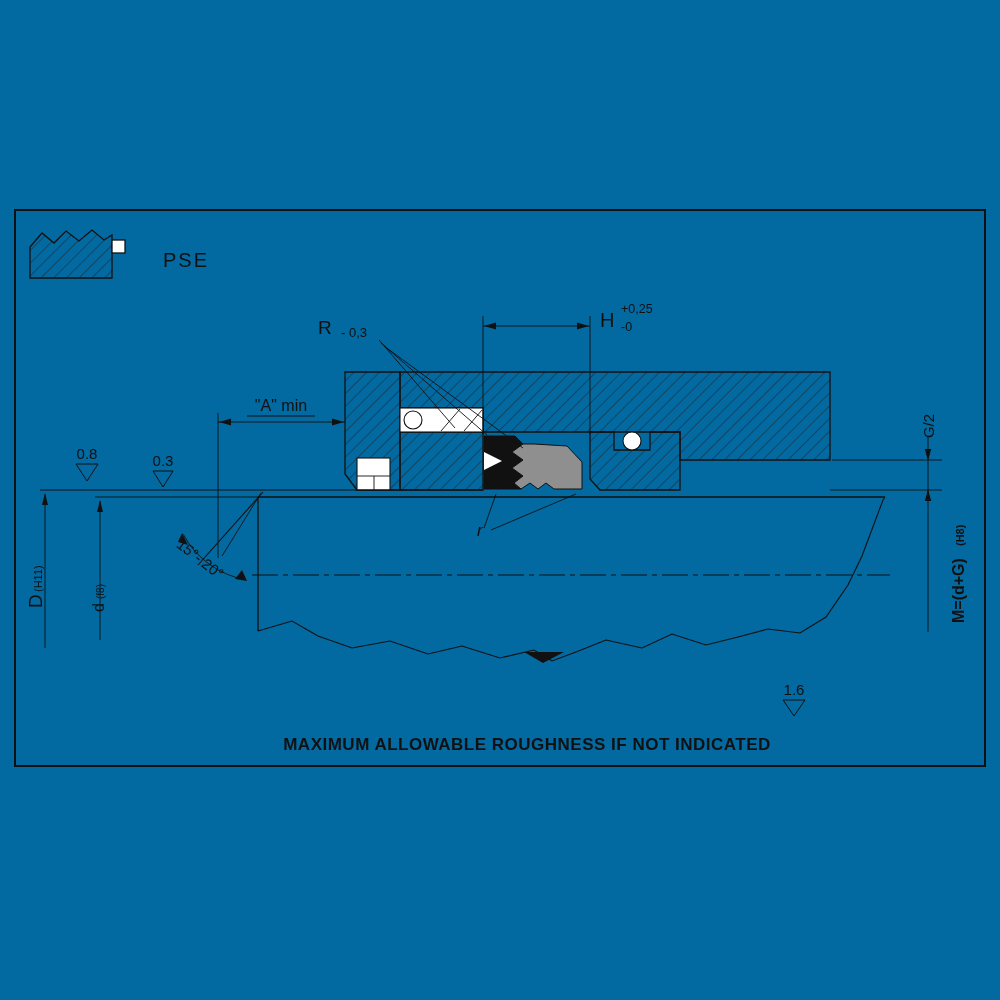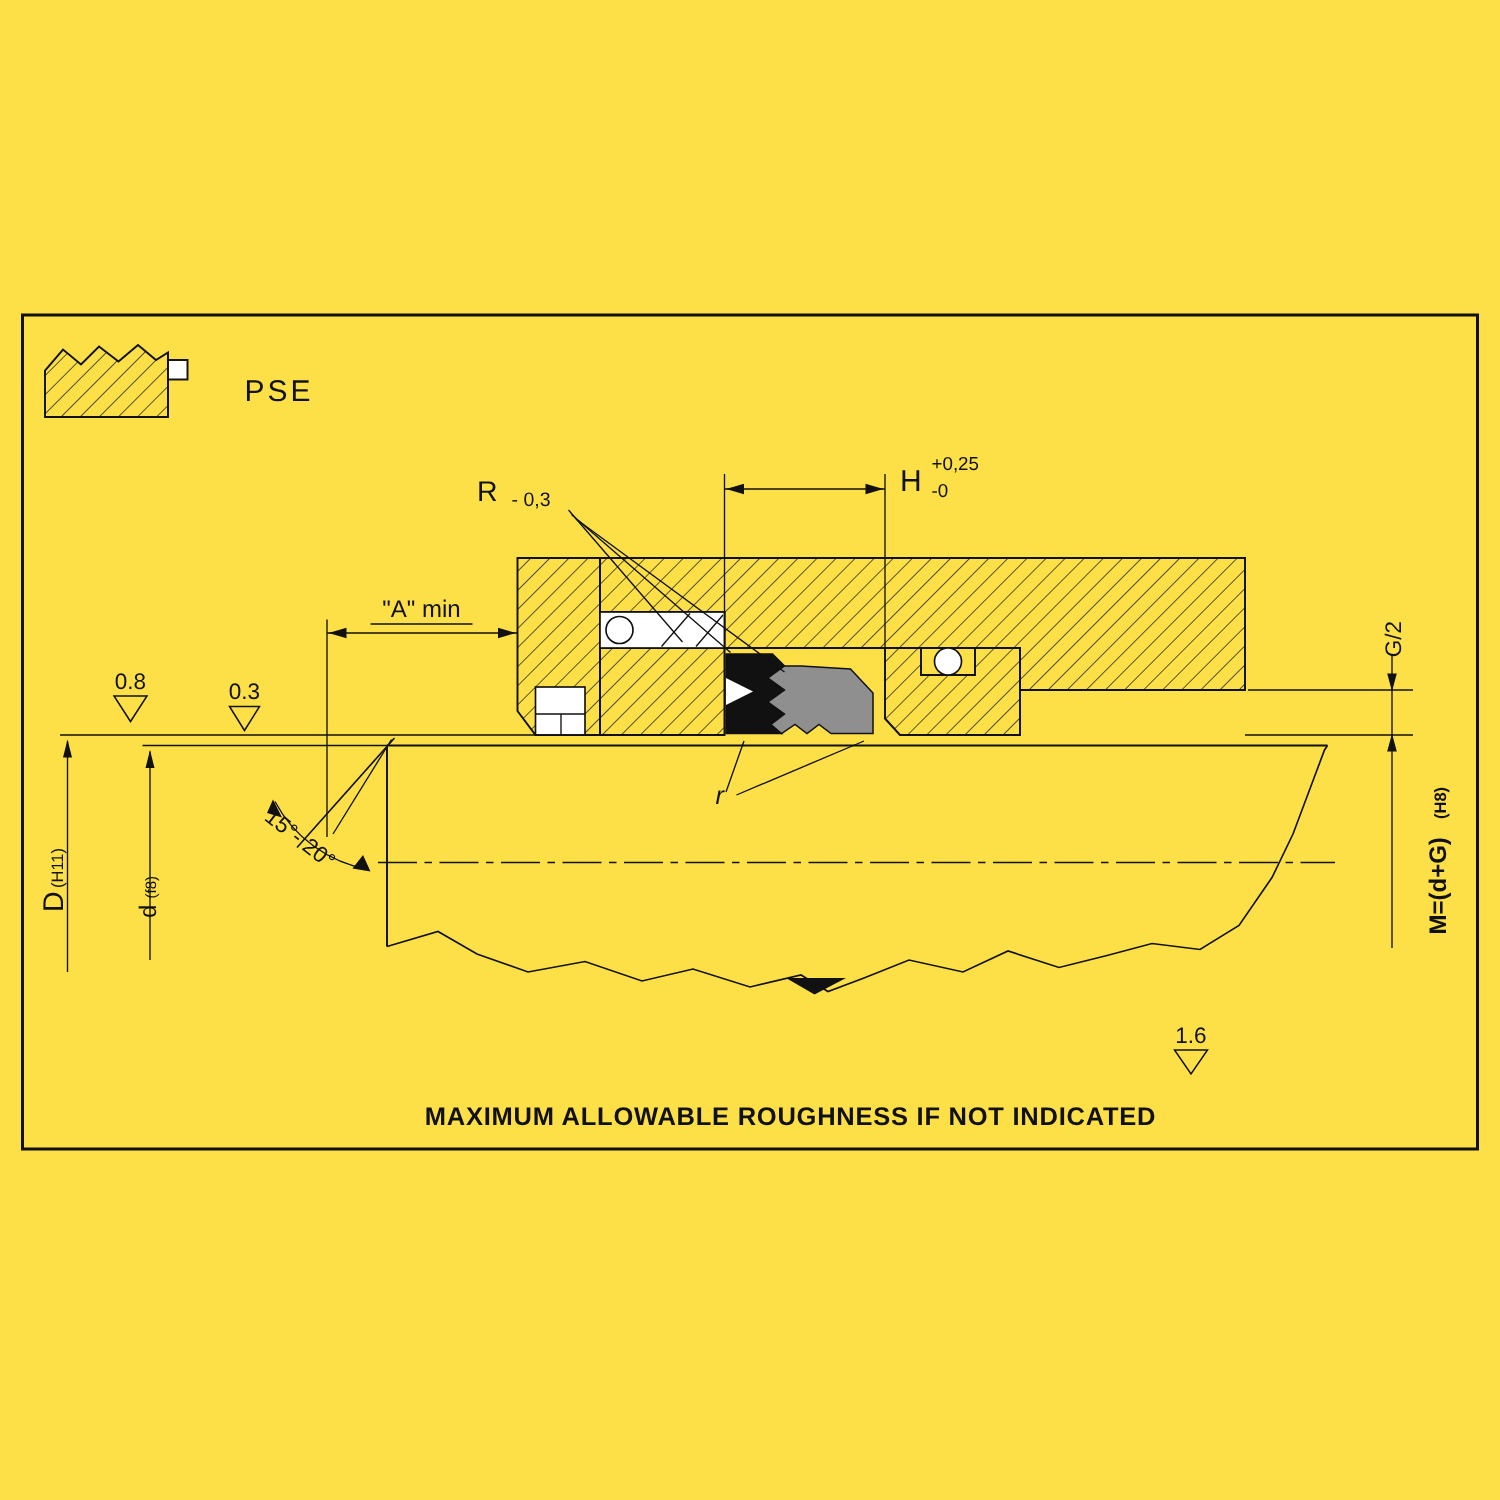--- a/index.html
+++ b/index.html
@@ -1,17 +1,17 @@
 <!DOCTYPE html>
 <html><head>
 <meta charset="utf-8">
 <style>
   html,body{margin:0;padding:0;background:#fff;}
   .stage{
-    position:relative;width:1000px;height:1000px;background:#fde047;
+    position:relative;width:1000px;height:1000px;background:#0369a1;
     font-family:"Liberation Sans", sans-serif;
   }
   svg{display:block;width:1000px;height:1000px;}
   svg text{fill:#111;font-family:"Liberation Sans", sans-serif;}
 </style>
 </head>
 <body>
 
 <div class="stage">
 <svg viewBox="0 0 1000 1000">

